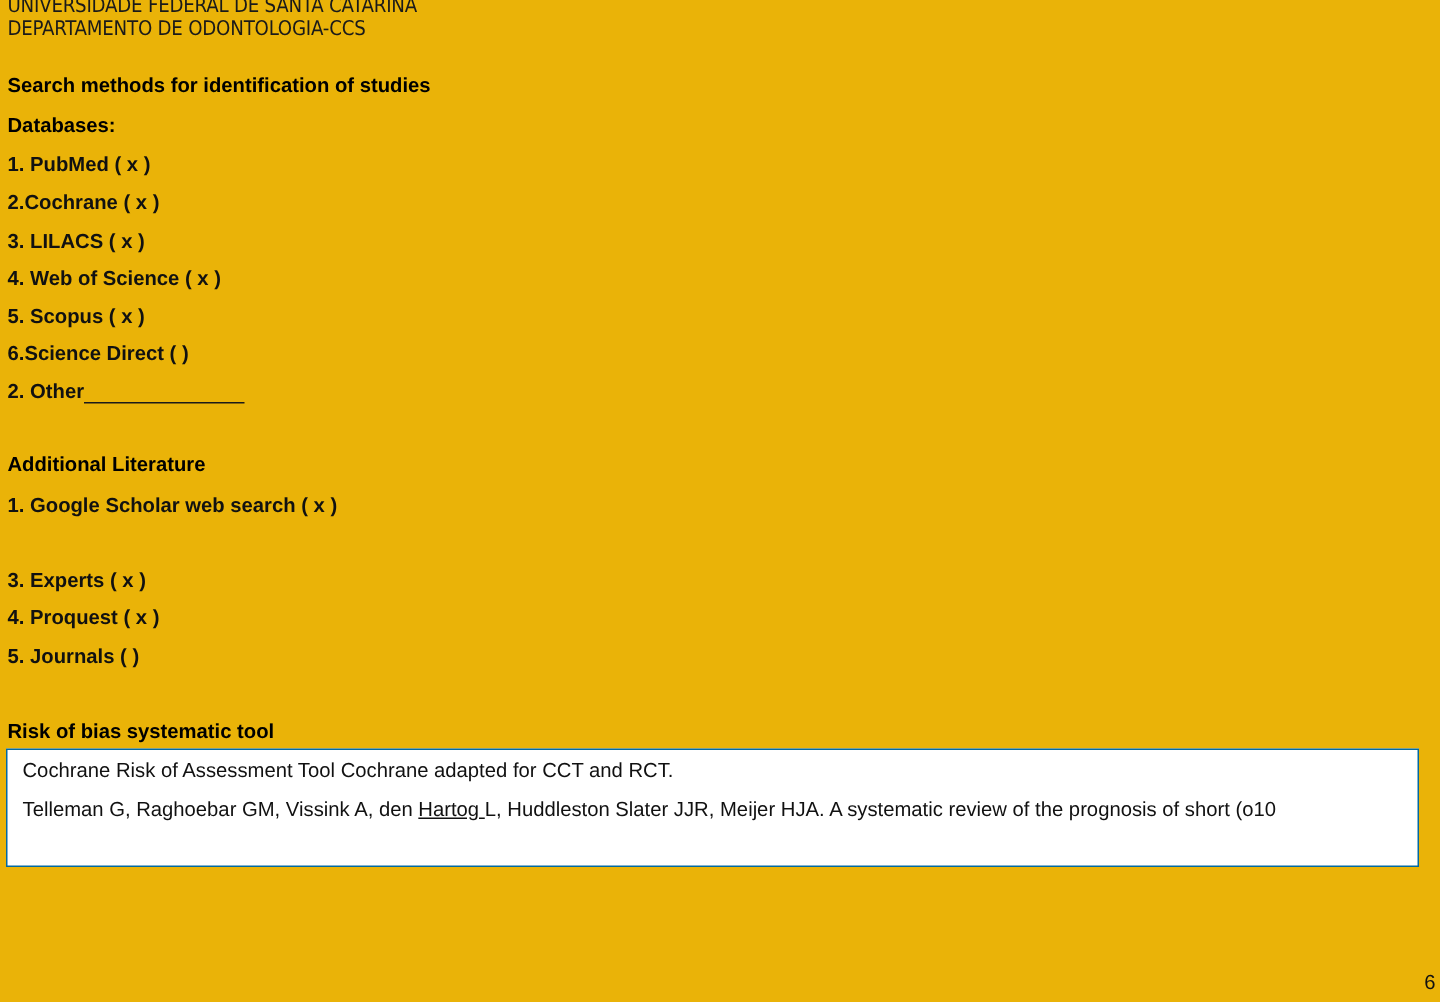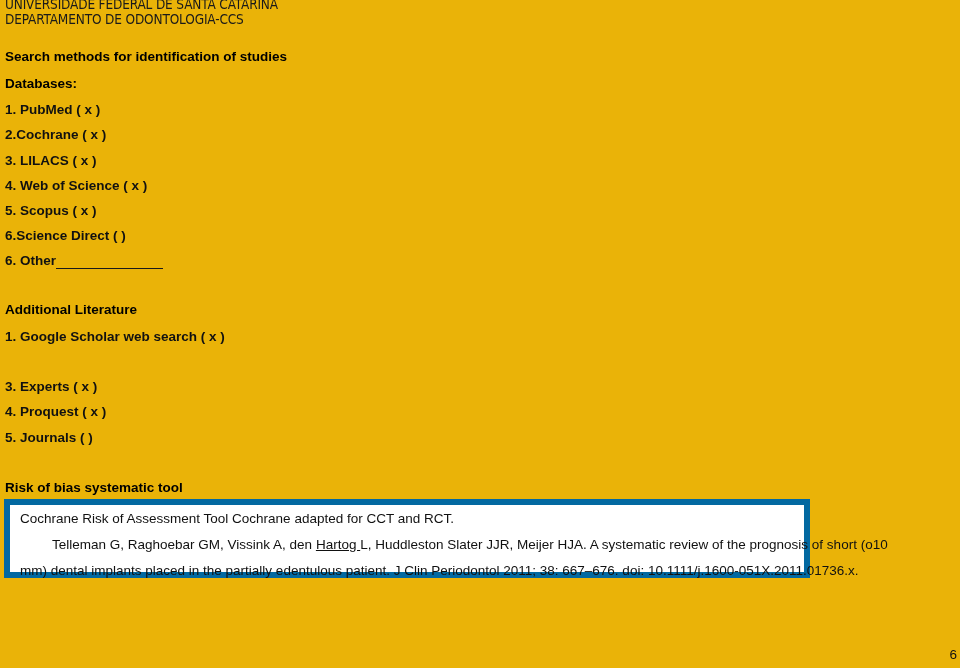--- a/index.html
+++ b/index.html
@@ -65,36 +65,36 @@
     height: 1px;
     background: #1a1a1a;
     width: 107px;
   }
 
   
   .cite-box {
     position: absolute;
     left: 4px;
     top: 499px;
-    width: 806px;
+    width: 942px;
     height: 79px;
-    border: 6px solid #0369a1;
+    border: 1px solid #0369a1;
     box-sizing: border-box;
     background: #ffffff;
   }
   .cite-line {
     position: absolute;
     left: 10px;
     font-size: 13.5px;
     line-height: 16px;
     white-space: nowrap;
     color: #111111;
   }
   #cite-line-1 { top: 6px; }
-  #cite-line-2 { top: 32px; margin-left: 32px; }
+  #cite-line-2 { top: 32px; }
   #cite-line-3 { top: 58px; }
   .u { text-decoration: underline; }
 
   
   .page-number {
     position: absolute;
     right: 15px;
     bottom: 5px;
     font-size: 13.5px;
     line-height: 16px;
@@ -114,32 +114,31 @@
   <div class="heading-bold" id="title-search">Search methods for identification of studies</div>
 
   <div class="heading-bold" id="label-databases">Databases:</div>
 
   <div class="list-item" style="top:102px">1. PubMed ( x  )</div>
   <div class="list-item" style="top:127px">2.Cochrane ( x  )</div>
   <div class="list-item" style="top:153px">3. LILACS (  x )</div>
   <div class="list-item" style="top:178px">4. Web of Science ( x  )</div>
   <div class="list-item" style="top:203px">5. Scopus ( x )</div>
   <div class="list-item" style="top:228px">6.Science Direct (   )</div>
-  <div class="list-item" style="top:253px">6. Other</div>
+  <div class="list-item" style="top:253px">2. Other</div>
   <div class="blank-line" style="top:268px"></div>
 
   <div class="heading-bold" id="heading-additional">Additional Literature</div>
   <div class="list-item" style="top:329px">1. Google Scholar web search ( x )</div>
   <div class="list-item" style="top:379px">3. Experts (  x )</div>
   <div class="list-item" style="top:404px">4. Proquest ( x  )</div>
   <div class="list-item" style="top:430px">5. Journals (   )</div>
 
   <div class="heading-bold" id="heading-risk">Risk of bias systematic tool</div>
 
   <div class="cite-box">
     <div class="cite-line" id="cite-line-1">Cochrane Risk of Assessment Tool Cochrane adapted for CCT and RCT.</div>
     <div class="cite-line" id="cite-line-2"><span>Telleman G, Raghoebar GM, Vissink A, den </span><span class="u">Hartog </span><span>L, Huddleston Slater JJR, Meijer HJA. A systematic review of the prognosis of short (o10</span></div>
-    <div class="cite-line" id="cite-line-3">mm) dental implants placed in the partially edentulous patient. J Clin Periodontol 2011; 38: 667–676. doi: 10.1111/j.1600-051X.2011.01736.x.</div>
   </div>
 
   <div class="page-number">6</div>
 
 </div>
 
 </body></html>

